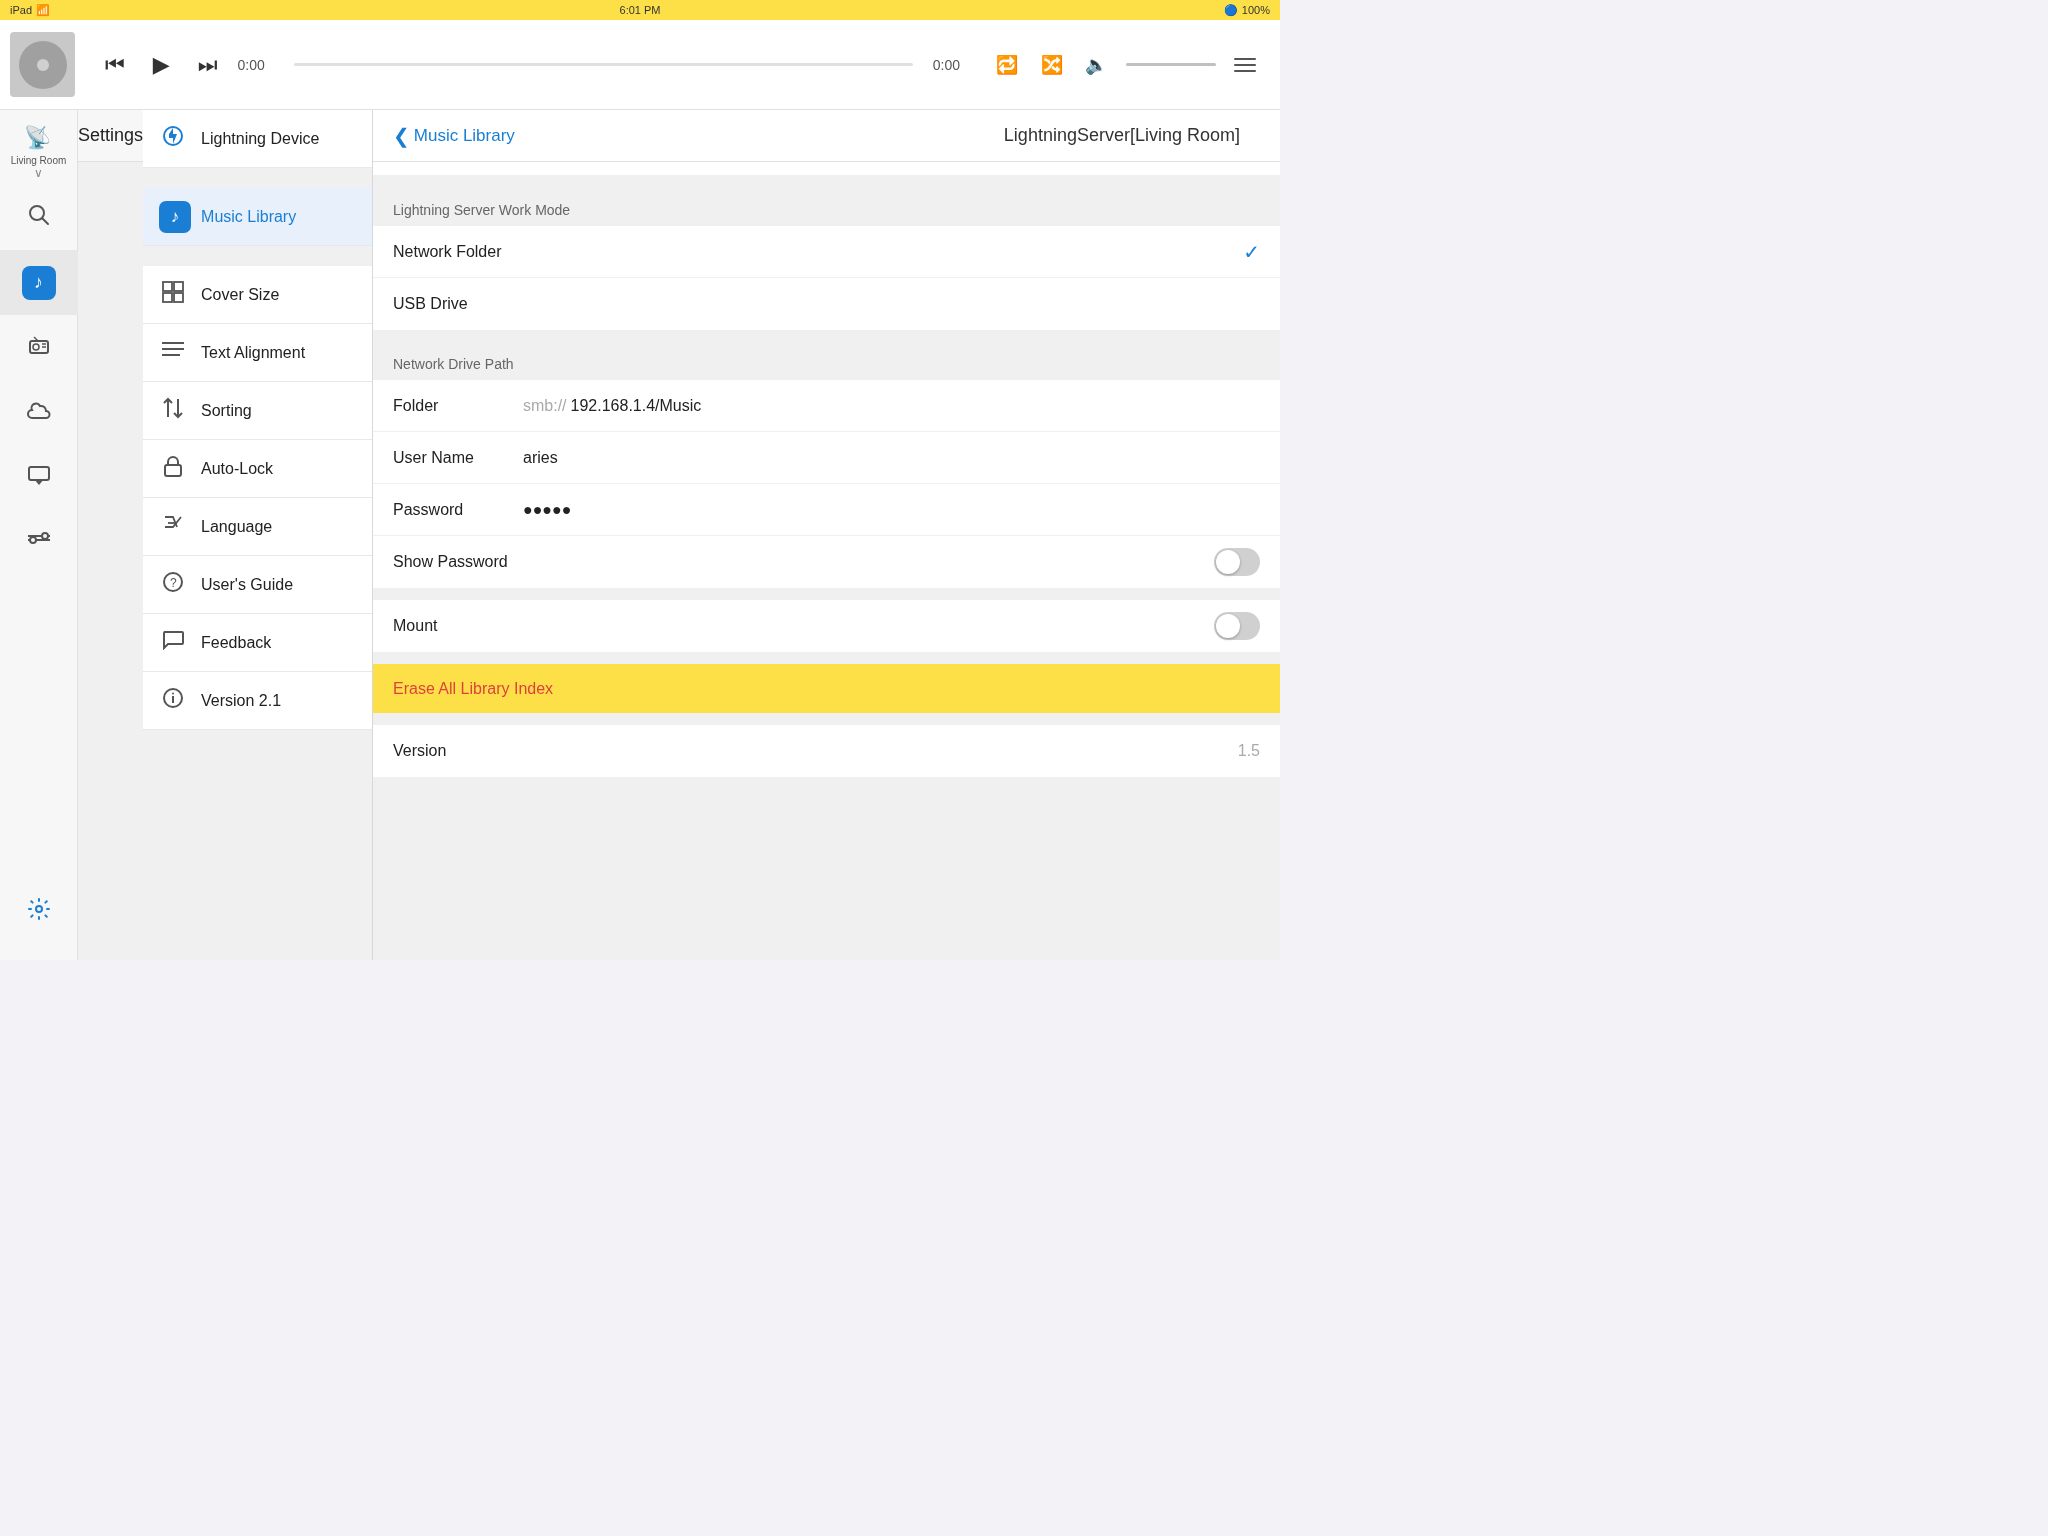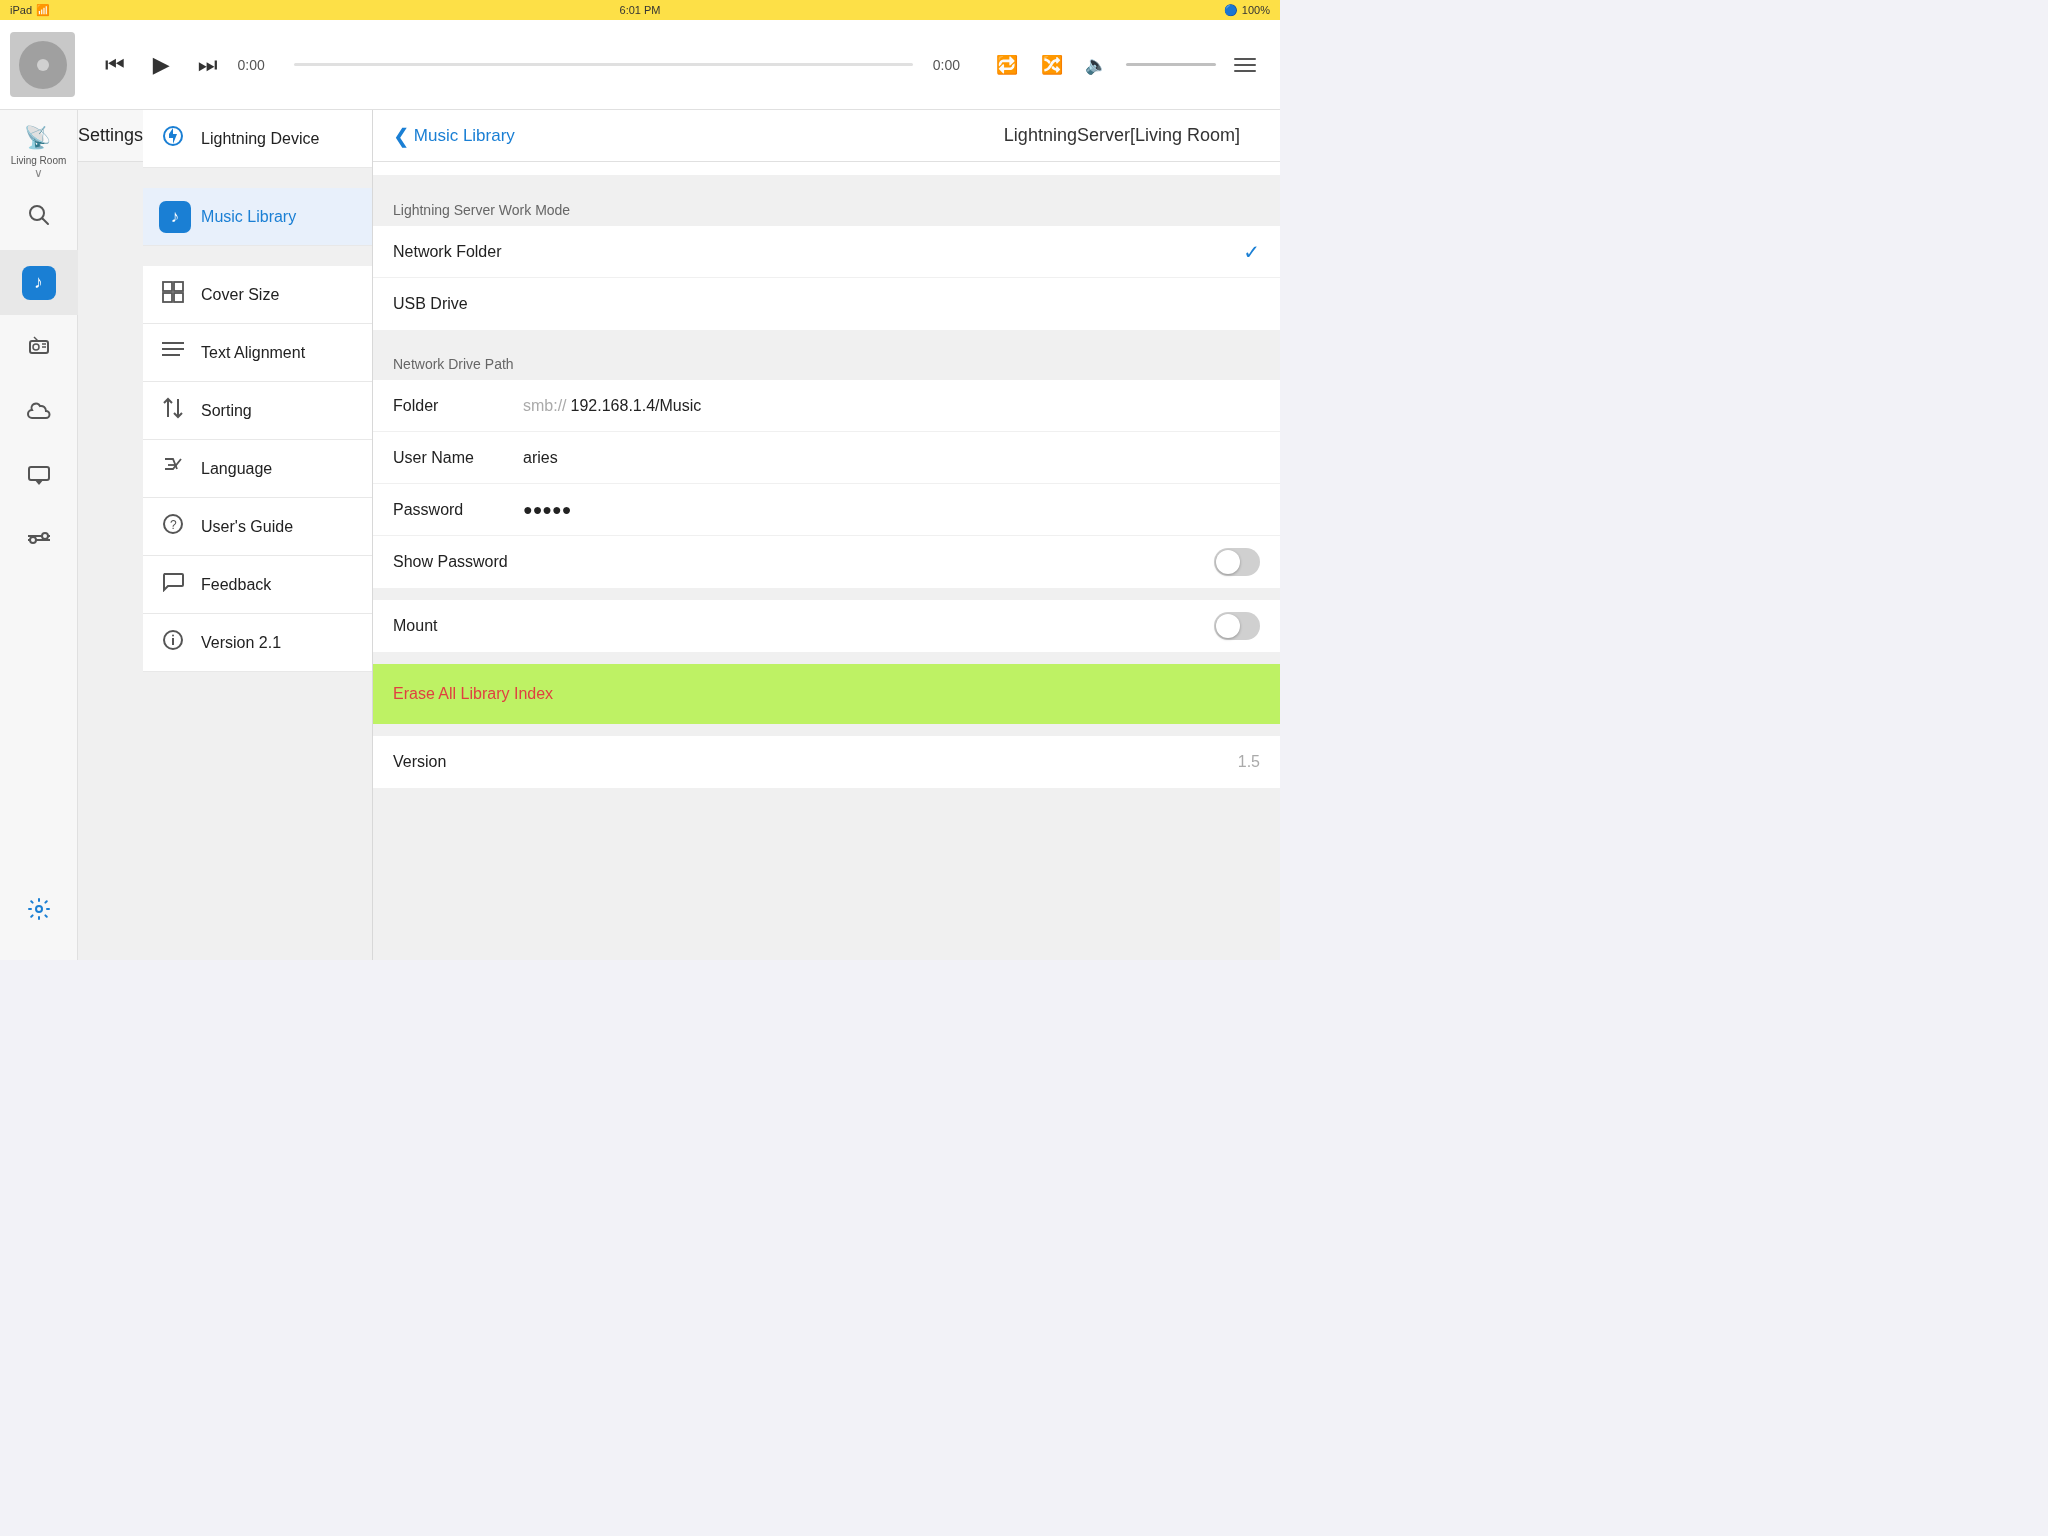--- a/index.html
+++ b/index.html
@@ -289,24 +289,24 @@
       border-radius: 50%;
       background: white;
       position: absolute;
       top: 2px;
       left: 2px;
       box-shadow: 0 1px 3px rgba(0,0,0,0.3);
     }
 
     
     .erase-section {
-      background: #bef264;
+      background: #fde047;
       margin: 0 0 12px 0;
       padding: 0 20px;
-      height: 60px;
+      height: 49px;
       display: flex;
       align-items: center;
     }
     .erase-btn {
       background: none;
       border: none;
       font-size: 16px;
       color: #e04040;
       cursor: pointer;
       padding: 0;
@@ -498,20 +498,29 @@
           <svg width="20" height="22" viewBox="0 0 20 22">
             <line x1="5" y1="2" x2="5" y2="20" stroke="#555" stroke-width="2"></line>
             <polyline points="1,6 5,2 9,6" fill="none" stroke="#555" stroke-width="2"></polyline>
             <line x1="15" y1="20" x2="15" y2="2" stroke="#555" stroke-width="2"></line>
             <polyline points="11,16 15,20 19,16" fill="none" stroke="#555" stroke-width="2"></polyline>
           </svg>
         </span>
         <span class="settings-item-label">Sorting</span>
       </div>
 
+      <div class="settings-item">
+        <span class="settings-item-icon">
+          <svg width="18" height="22" viewBox="0 0 18 22">
+            <rect x="1" y="10" width="16" height="11" rx="2" stroke="#555" stroke-width="2" fill="none"></rect>
+            <path d="M4 10V7a5 5 0 0110 0v3" stroke="#555" stroke-width="2" fill="none"></path>
+          </svg>
+        </span>
+        <span class="settings-item-label">Auto-Lock</span>
+      </div>
 
       <div class="settings-item">
         <span class="settings-item-icon">
           <svg width="20" height="22" viewBox="0 0 20 22">
             <path d="M2 4 L10 4 L14 14" stroke="#555" stroke-width="1.8" fill="none"></path>
             <path d="M5 10 L13 10" stroke="#555" stroke-width="1.8"></path>
             <path d="M2 14 L10 14 L18 4" stroke="#555" stroke-width="1.8" fill="none"></path>
           </svg>
         </span>
         <span class="settings-item-label">Language</span>

